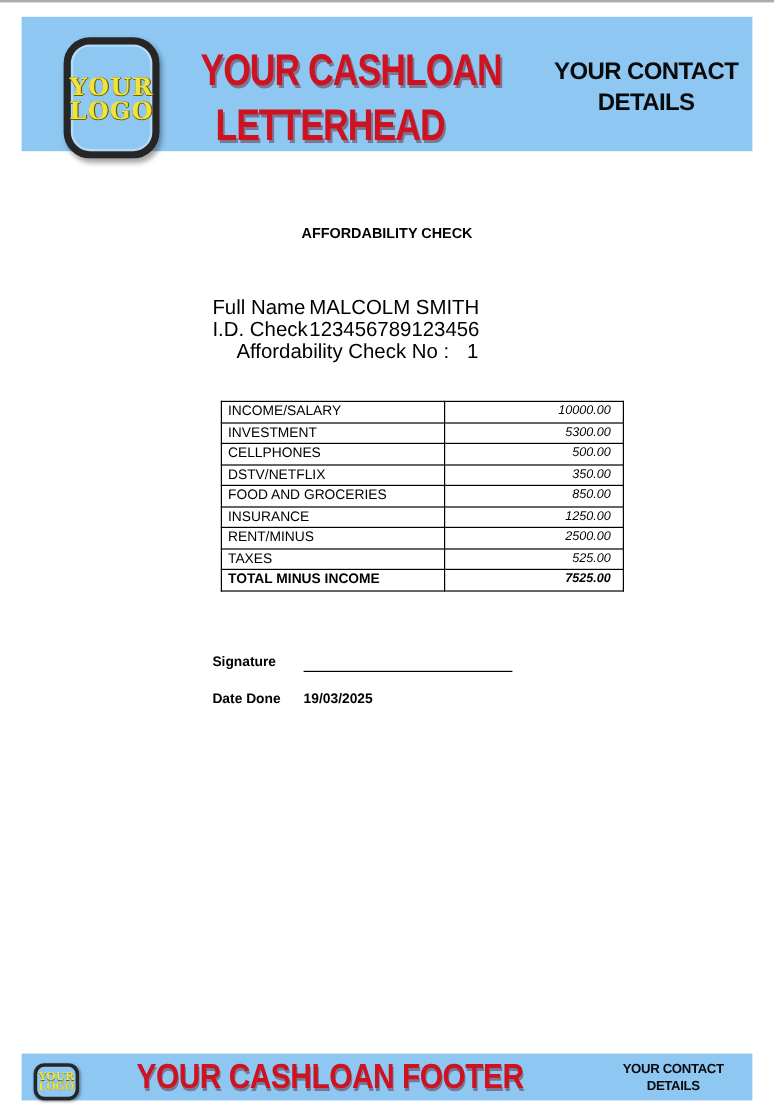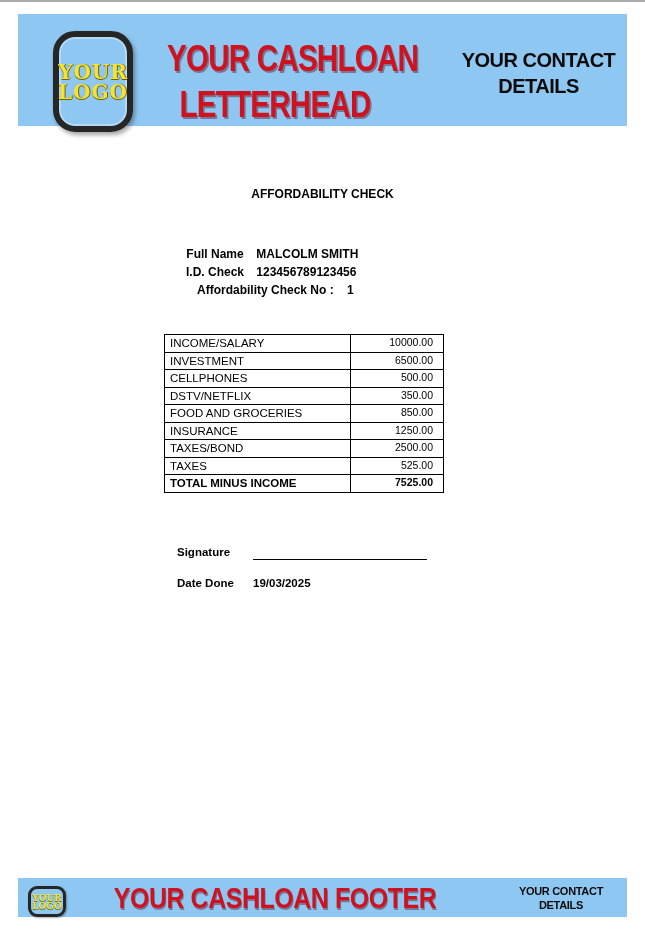--- a/index.html
+++ b/index.html
@@ -42,34 +42,34 @@
   .header-contact {
     position:absolute; left:428px; top:33px; width:185px; text-align:center;
     font-weight:bold; font-size:20px; line-height:26px; color:#0a0a0a; letter-spacing:-0.5px;
   }
 
   
   .doc-title {
     position:absolute; left:0; top:185px; width:100%; text-align:center;
     font-weight:bold; font-size:12px; color:#000;
   }
-  .info-line { position:absolute; left:177px; font-size:12px; font-weight:bold; color:#000; white-space:nowrap;text-align:center; }
+  .info-line { position:absolute; left:177px; font-size:17px; font-weight:normal; color:#000; white-space:nowrap; }
   .info-line .lbl-fixed { display:inline-block; width:76px; }
   .info-1 { top:245px; }
   .info-2 { top:263px; }
   .info-3 { top:281px;margin-left:20px; }
   .info-3 .val { margin-left:10px; }
 
   table.expense-table {
-    position:absolute; left:164px; top:332px; width:280px;
+    position:absolute; left:184px; top:332px; width:336px;
     border-collapse:collapse; table-layout:fixed;
   }
   .expense-table td { border:1px solid #000; height:17.5px; color:#000; }
   .expense-table td.cell-label { width:186px; font-size:11.5px; padding-left:5px; vertical-align:middle; }
-  .expense-table td.cell-value { font-size:10.5px; text-align:right; padding-right:10px; vertical-align:top; padding-top:1px; }
+  .expense-table td.cell-value { font-size:10.5px; text-align:right; padding-right:10px; vertical-align:top; padding-top:1px;font-style:italic; }
   .expense-table tr.total-row td { font-weight:bold; }
 
   .sig-label { position:absolute; left:177px; top:544px; font-size:11.5px; font-weight:bold; }
   .sig-line  { position:absolute; left:253px; top:544px; width:174px; height:14px; border-bottom:1.5px solid #000; }
   .date-label { position:absolute; left:177px; top:575px; font-size:11.5px; font-weight:bold; }
   .date-value { position:absolute; left:253px; top:575px; font-size:11.5px; font-weight:bold; }
 
   
   .footer-title {
     position:absolute; left:75px; top:880px; width:400px; text-align:center;
@@ -118,40 +118,40 @@
   </div>
 
   <table class="expense-table">
     <tbody>
       <tr>
         <td class="cell-label">INCOME/SALARY</td>
         <td class="cell-value">10000.00</td>
       </tr>
       <tr>
         <td class="cell-label">INVESTMENT</td>
-        <td class="cell-value">6500.00</td>
+        <td class="cell-value">5300.00</td>
       </tr>
       <tr>
         <td class="cell-label">CELLPHONES</td>
         <td class="cell-value">500.00</td>
       </tr>
       <tr>
         <td class="cell-label">DSTV/NETFLIX</td>
         <td class="cell-value">350.00</td>
       </tr>
       <tr>
         <td class="cell-label">FOOD AND GROCERIES</td>
         <td class="cell-value">850.00</td>
       </tr>
       <tr>
         <td class="cell-label">INSURANCE</td>
         <td class="cell-value">1250.00</td>
       </tr>
       <tr>
-        <td class="cell-label">TAXES/BOND</td>
+        <td class="cell-label">RENT/MINUS</td>
         <td class="cell-value">2500.00</td>
       </tr>
       <tr>
         <td class="cell-label">TAXES</td>
         <td class="cell-value">525.00</td>
       </tr>
       <tr class="total-row">
         <td class="cell-label">TOTAL MINUS INCOME</td>
         <td class="cell-value">7525.00</td>
       </tr>

